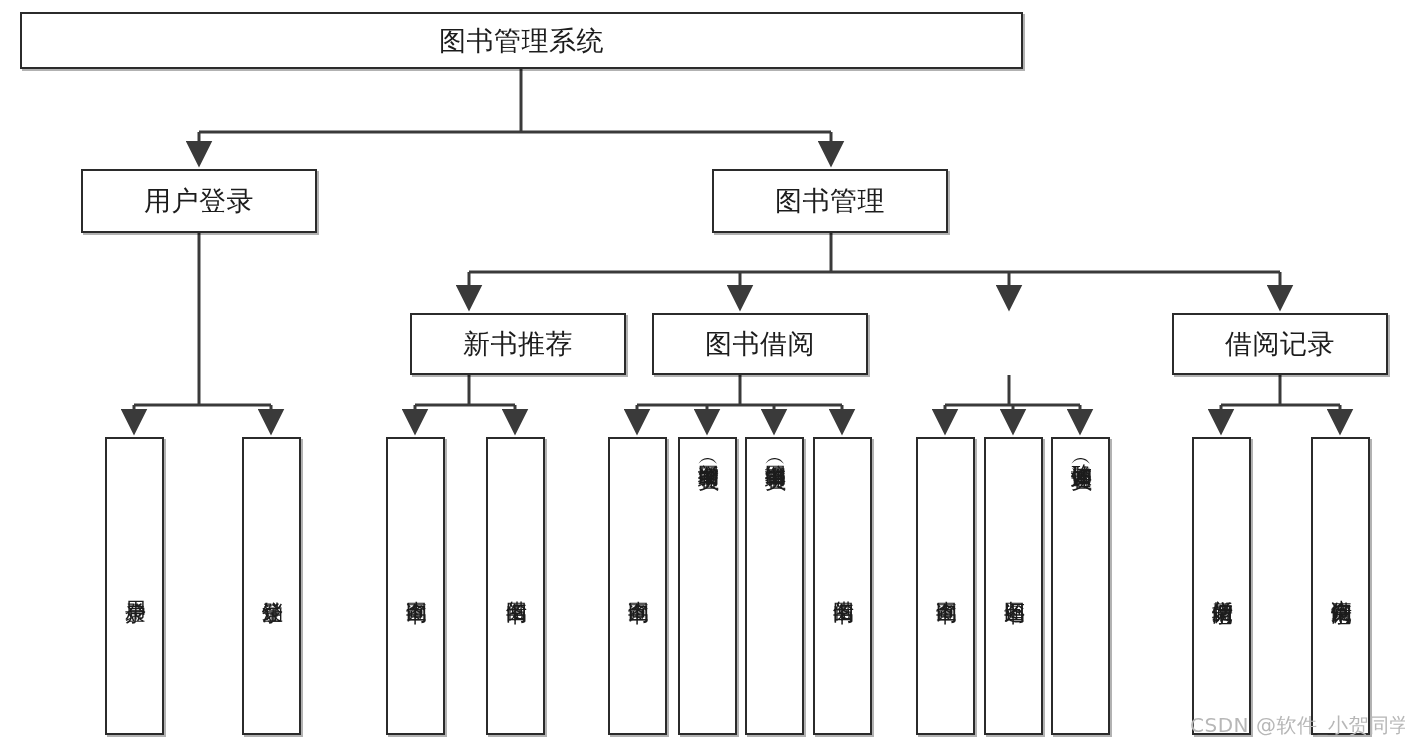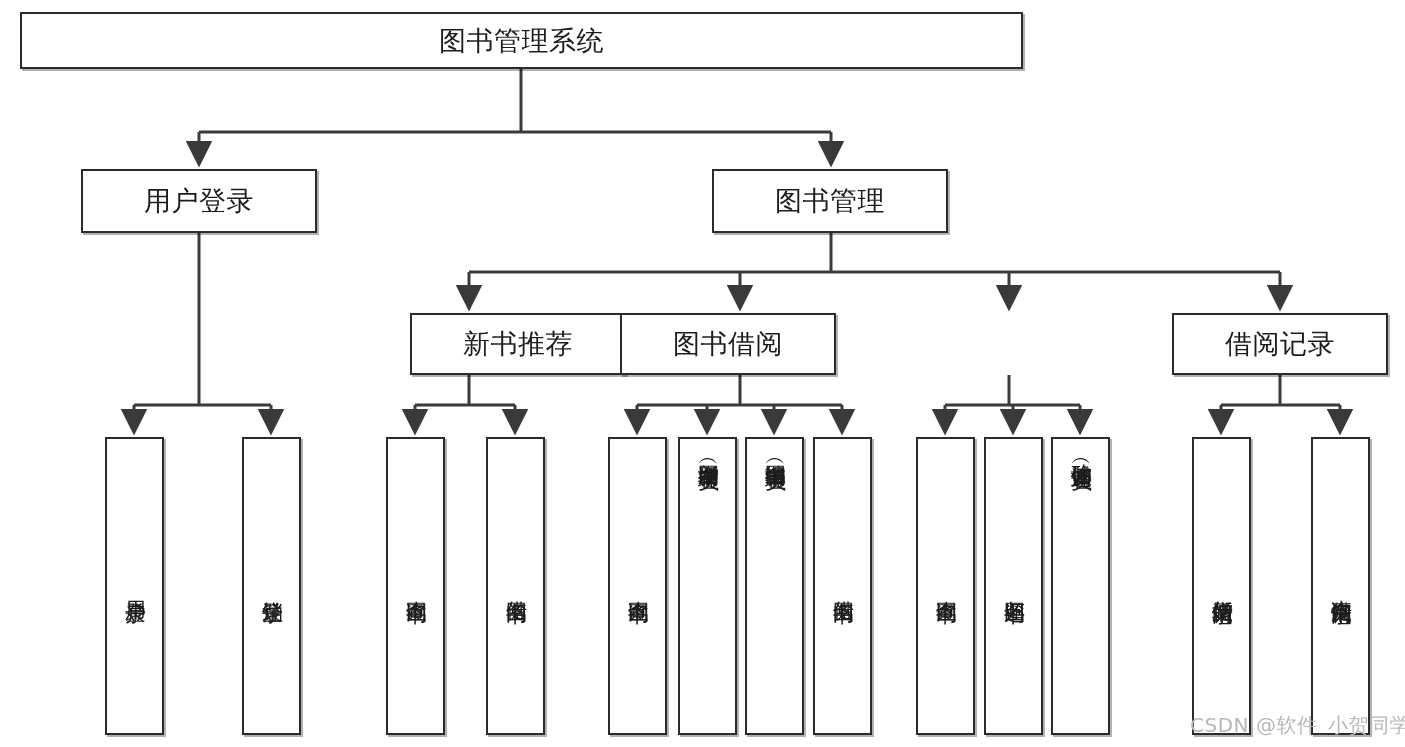--- a/index.html
+++ b/index.html
@@ -137,21 +137,21 @@
   <div class="node" id="node-l2-0" style="left: 81px; top: 169px; width: 236px; height: 64px;">
     <span class="label">用户登录</span>
   </div>
   <div class="node" id="node-l2-1" style="left: 712px; top: 169px; width: 236px; height: 64px;">
     <span class="label">图书管理</span>
   </div>
 
   <div class="node" id="node-l3-0" style="left: 362px; top: 313px; width: 216px; height: 62px; margin-left: 48px;">
     <span class="label">新书推荐</span>
   </div>
-  <div class="node" id="node-l3-1" style="left: 620px; top: 313px; width: 216px; height: 62px; align-items: center;">
+  <div class="node" id="node-l3-1" style="left: 652px; top: 313px; width: 216px; height: 62px; align-items: center;">
     <span class="label">图书借阅</span>
   </div>
   <div class="node" id="node-l3-3" style="left: 1172px; top: 313px; width: 216px; height: 62px; align-items: center;">
     <span class="label">借阅记录</span>
   </div>
 
   <div class="node vertical center" id="node-leaf-0" style="left: 105px; top: 437px; width: 59px; height: 298px;">
     <span class="label">用户登录</span>
   </div>
   <div class="node vertical center" id="node-leaf-1" style="left: 242px; top: 437px; width: 59px; height: 298px;">

